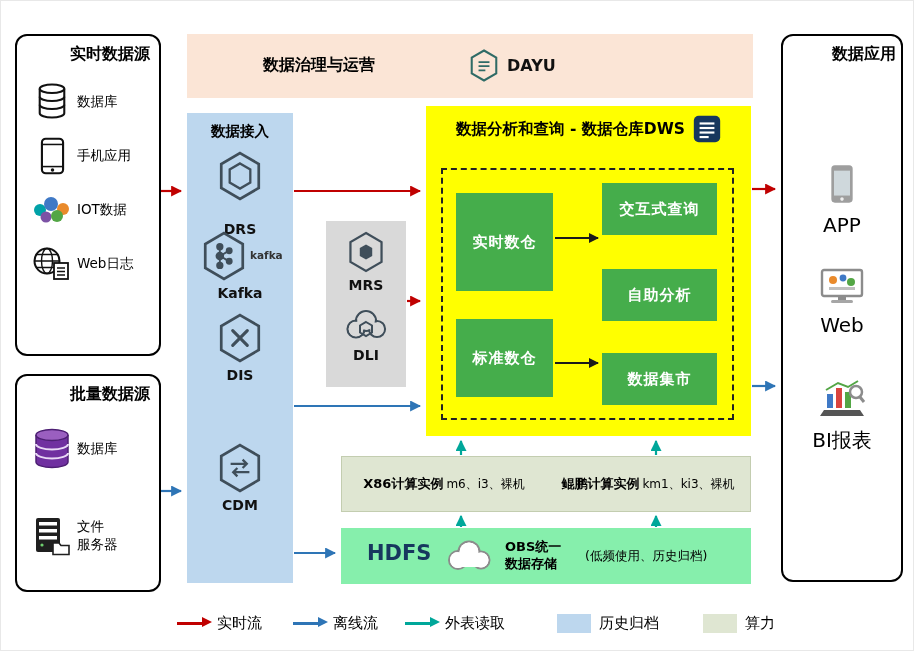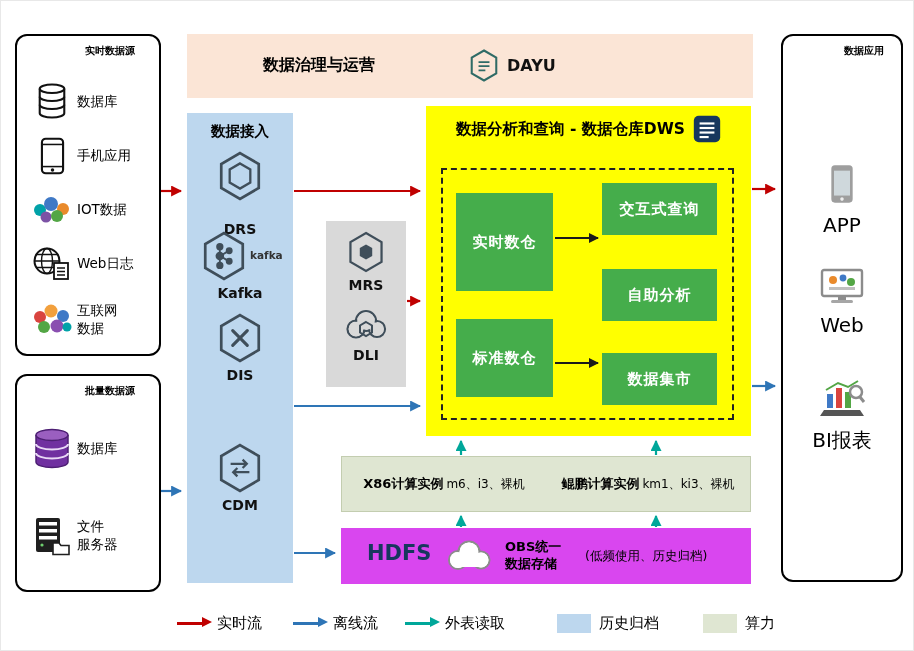--- a/index.html
+++ b/index.html
@@ -2,21 +2,21 @@
 <html><head>
 <meta charset="utf-8">
 <style>
   * { margin:0; padding:0; box-sizing:border-box; }
   body { font-family:"DejaVu Sans","Liberation Sans",sans-serif; background:#fff; }
   .canvas { position:relative; width:914px; height:651px; background:#fff; overflow:hidden; border:1px solid #e8e8e8; }
   .abs { position:absolute; }
 
   
   .src-box { border:2.5px solid #000; border-radius:12px; background:#fff; }
-  .box-title { position:absolute; left:0; right:0; top:8px; text-align:center; font-weight:bold; font-size:10px; color:#000;padding-left:44px; }
+  .box-title { position:absolute; left:0; right:0; top:8px; text-align:center; font-weight:bold; font-size:16px; color:#000;padding-left:44px; }
 
   .item { position:absolute; display:flex; align-items:center; }
   .item .ic { flex:0 0 50px; display:flex; justify-content:center; align-items:center; }
   .item .lb { font-size:13.5px; color:#000; line-height:1.3; }
   .preline { white-space:pre-line; }
 
   
   .gov { background:#fbe5d6; }
   .gov-title { position:absolute; left:76px; top:21px; font-size:16px; font-weight:bold; color:#000; }
   .gov-prod { position:absolute; left:282px; top:15px; display:flex; align-items:center; gap:8px; }
@@ -36,21 +36,21 @@
   .dws-head { position:absolute; left:0; right:0; top:9px; display:flex; justify-content:center; align-items:center; gap:8px; }
   .dws-head .t { font-size:15.5px; font-weight:bold; color:#000; }
   .dws-dash { position:absolute; border:2px dashed #222; }
   .greenbox { position:absolute; background:#45ad4b; color:#fff; font-weight:bold; font-size:15px; display:flex; align-items:center; justify-content:center; letter-spacing:1px; }
 
   
   .compute { background:#dfe6d2; border:1px solid #c3cdb0; display:flex; }
   .compute .cell { flex:1; display:flex; flex-direction:row; align-items:center; justify-content:center; gap:3px; }
   .compute .ct { font-size:13px; font-weight:bold; color:#000; }
   .compute .cs { font-size:12px; color:#000; }
-  .hdfs { background:#d946ef; }
+  .hdfs { background:#86efac; }
   .hdfs-name { position:absolute; left:26px; top:13px; font-size:21px; font-weight:bold; color:#17375e; }
   .obs-title { position:absolute; left:164px; top:11px; font-size:13px; font-weight:bold; color:#000; line-height:1.3; }
   .obs-note { position:absolute; left:244px; top:20px; font-size:12.5px; color:#000; }
 
   
   .appitem { position:absolute; left:0; width:100%; display:flex; flex-direction:column; align-items:center; gap:7px; }
   .appitem .lb { font-size:20px; color:#000; }
 
   
   .overlay { position:absolute; left:0; top:0; pointer-events:none; z-index:10; }
@@ -117,34 +117,20 @@
           <circle cx="15" cy="15" r="12.5" fill="#fff" stroke="#111" stroke-width="2"></circle>
           <ellipse cx="15" cy="15" rx="5.5" ry="12.5" fill="none" stroke="#111" stroke-width="1.4"></ellipse>
           <path d="M2.5 15 h25 M4.5 8.5 h21 M4.5 21.5 h21" stroke="#111" stroke-width="1.4" fill="none"></path>
           <rect x="22" y="17" width="14" height="16" fill="#fff" stroke="#111" stroke-width="1.8"></rect>
           <path d="M25 22 h8 M25 25.5 h8 M25 29 h8" stroke="#111" stroke-width="1.4"></path>
         </svg>
       </span>
       <span class="lb">Web日志</span>
     </div>
 
-    <div class="item" style="left:10px; top:260px; width:126px; height:48px;">
-      <span class="ic">
-        <svg width="44" height="34" viewBox="0 0 44 34">
-          <circle cx="10" cy="14" r="6" fill="#d9443f"></circle>
-          <circle cx="21" cy="8" r="6.5" fill="#f2a03d"></circle>
-          <circle cx="33" cy="13" r="6" fill="#3f79c6"></circle>
-          <circle cx="14" cy="24" r="6" fill="#53a645"></circle>
-          <circle cx="27" cy="23" r="6.5" fill="#8a4fb0"></circle>
-          <circle cx="37" cy="24" r="4.5" fill="#00a2a8"></circle>
-        </svg>
-      </span>
-      <span class="lb preline">互联网
-数据</span>
-    </div>
   </div>
 
   <div class="abs src-box" style="left:14px; top:373px; width:146px; height:218px;">
     <div class="box-title">批量数据源</div>
 
     <div class="item" style="left:10px; top:48px; width:126px; height:50px;">
       <span class="ic">
         <svg width="40" height="44" viewBox="0 0 40 44">
           <path d="M4 8 V35 a16 5.5 0 0 0 32 0 V8" fill="#7030a0" stroke="#4d1f73" stroke-width="1.5"></path>
           <ellipse cx="20" cy="8" rx="16" ry="5.5" fill="#9a5fc0" stroke="#4d1f73" stroke-width="1.5"></ellipse>

